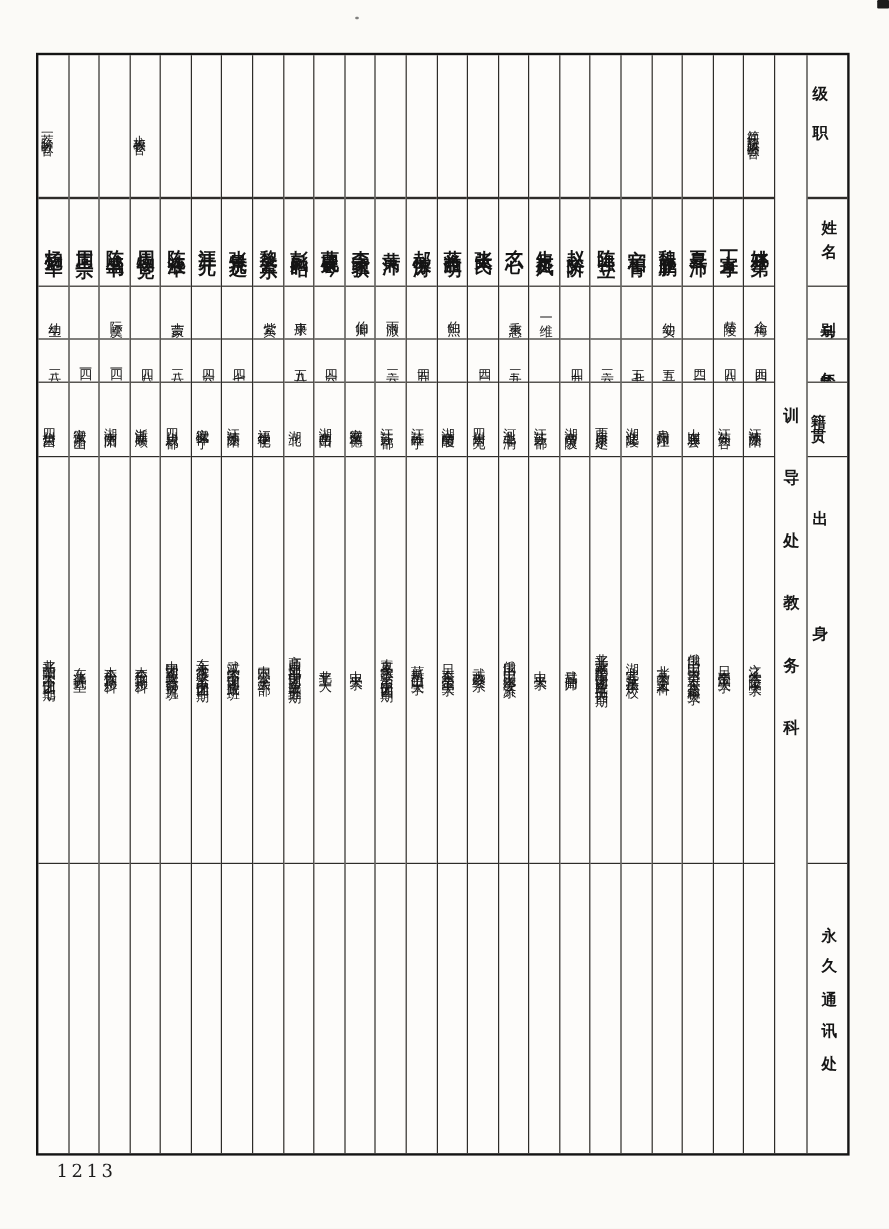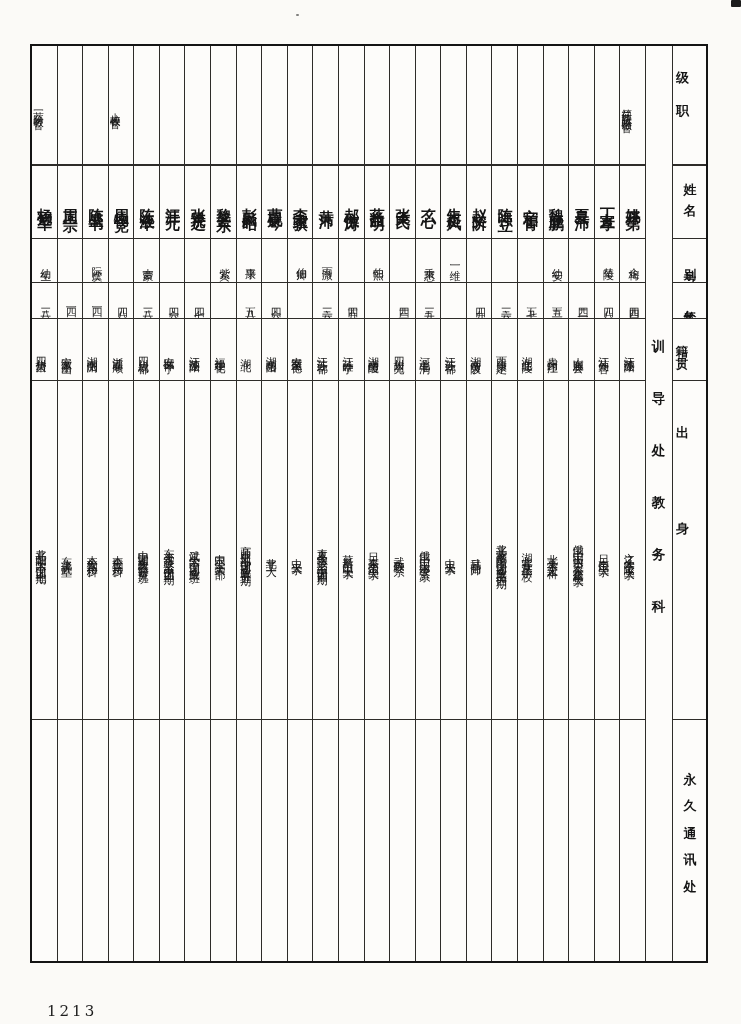--- a/index.html
+++ b/index.html
@@ -70,21 +70,21 @@
   .label-col .cell span { font-weight:bold; }
   .lbl-rank span   { font-size:13px; letter-spacing:33px; margin-top:-28px; }
   .lbl-name span   { font-size:13px; letter-spacing:20px; margin-top:-18px; }
   .lbl-alias span  { font-size:12.5px; letter-spacing:3px; }
   .lbl-age span    { font-size:12.5px; letter-spacing:1px; }
   .lbl-native span { font-size:12.5px; letter-spacing:12px; margin-top:-10px; }
   .lbl-bg span     { font-size:13px; letter-spacing:96px; margin-top:-86px; }
   .lbl-contact span{ font-size:13px; letter-spacing:27px; margin-top:-24px; }
 
   .page-number {
-    position:absolute; left:47px; top:1002px;
+    position:absolute; left:47px; top:967px;
     font-family:"DejaVu Serif","Liberation Serif",serif;
     font-size:15px; letter-spacing:3px; color:#1d1d1d;
   }
 </style>
 </head>
 <body>
 
 <div class="page">
   <div class="speck s1"></div>
   <div class="speck s2"></div>

